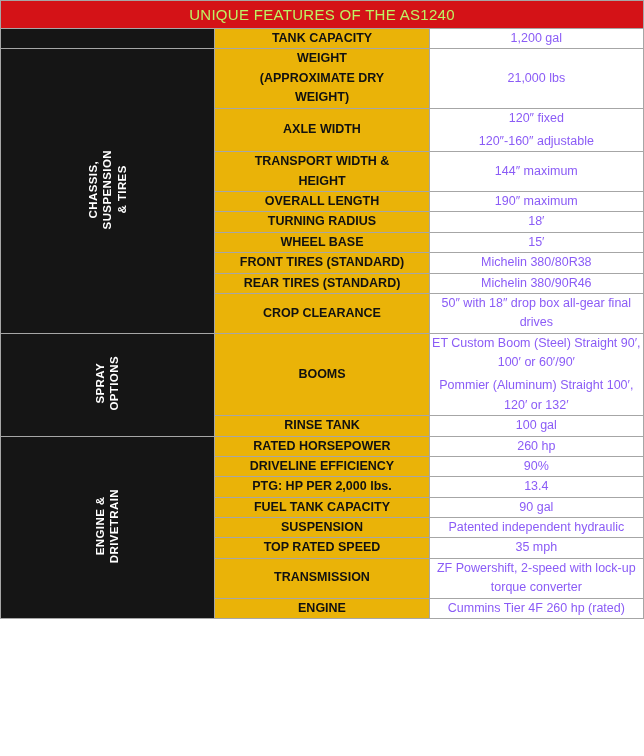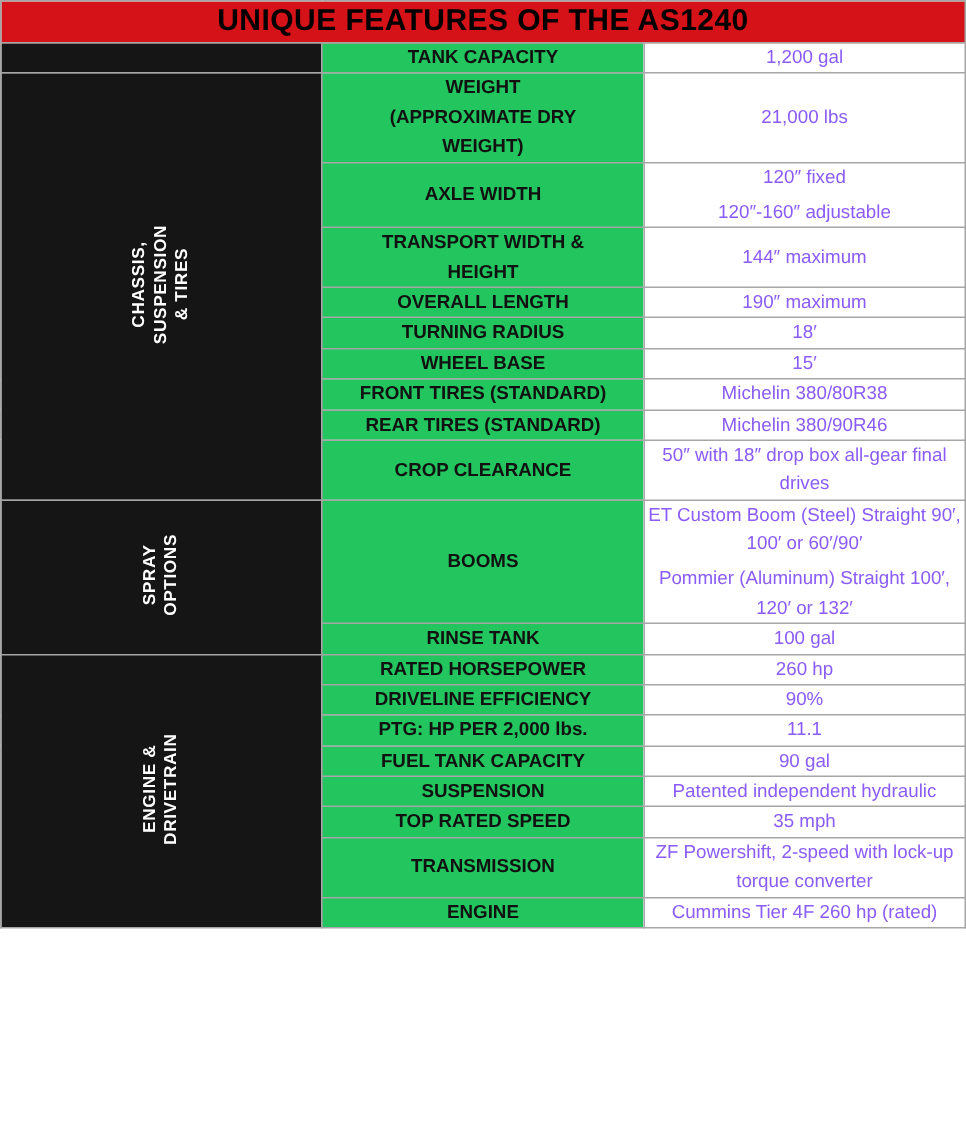--- a/index.html
+++ b/index.html
@@ -18,23 +18,23 @@
     width: 644px;
     border-collapse: collapse;
     table-layout: fixed;
   }
   .spec-table td, .spec-table th {
     border: 1px solid #a6a6a6;
     padding: 0;
   }
   .title-cell {
     background: #d41217;
-    color: #000000;
-    font-weight: bold;
-    font-size: 20px;
+    color: #bef264;
+    font-weight: normal;
+    font-size: 15px;
     text-align: center;
     letter-spacing: 0.3px;
     height: 28px;
     border: 1px solid #d41217;
   }
   .group-cell {
     background: #151515;
     color: #ffffff;
     font-weight: bold;
     font-size: 11.5px;
@@ -46,21 +46,21 @@
   }
   .group-rot {
     writing-mode: vertical-rl;
     transform: rotate(180deg);
     display: inline-block;
     line-height: 1.25;
     white-space: pre-line;
     padding: 2px 0;
   }
   .label-cell {
-    background: #22c55e;
+    background: #eab308;
     color: #111111;
     font-weight: bold;
     font-size: 12.5px;
     text-align: center;
     vertical-align: middle;
     padding: 5px 4px;
     line-height: 1.55;
     width: 207px;
   }
   .value-cell {
@@ -207,21 +207,21 @@
         </td>
         <td class="value-cell">
           <span class="vline">90%</span>
         </td>
       </tr>
       <tr>
         <td class="label-cell">
           <span class="lline">PTG: HP PER 2,000 lbs.</span>
         </td>
         <td class="value-cell">
-          <span class="vline">11.1</span>
+          <span class="vline">13.4</span>
         </td>
       </tr>
       <tr>
         <td class="label-cell">
           <span class="lline">FUEL TANK CAPACITY</span>
         </td>
         <td class="value-cell">
           <span class="vline">90 gal</span>
         </td>
       </tr>

